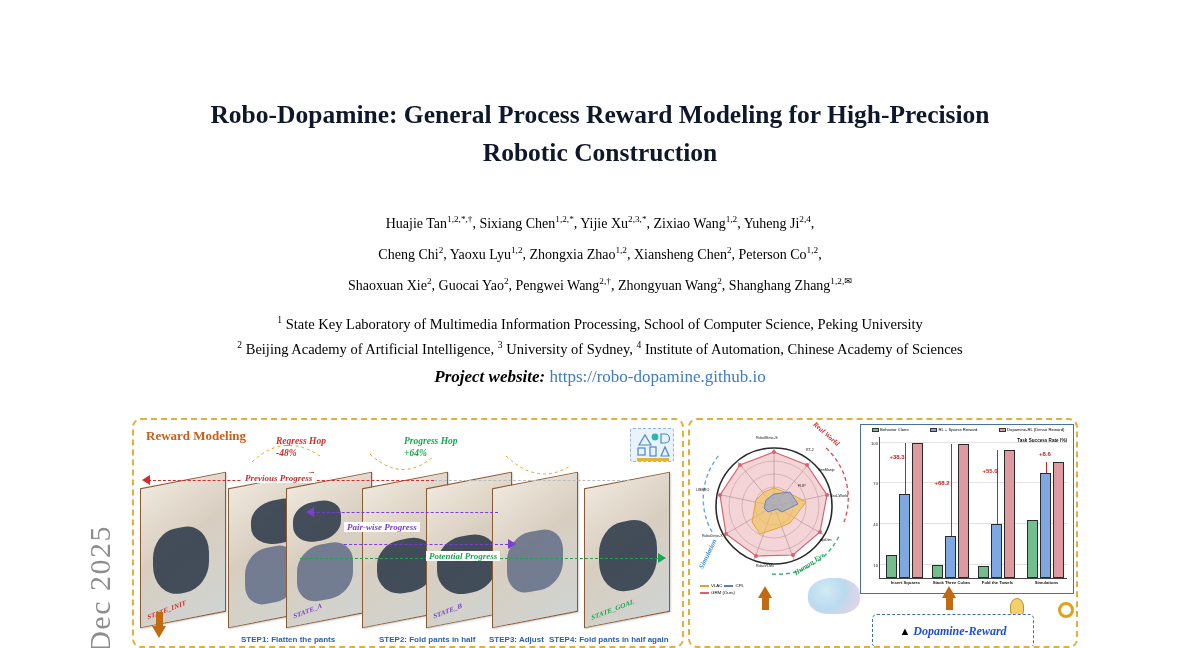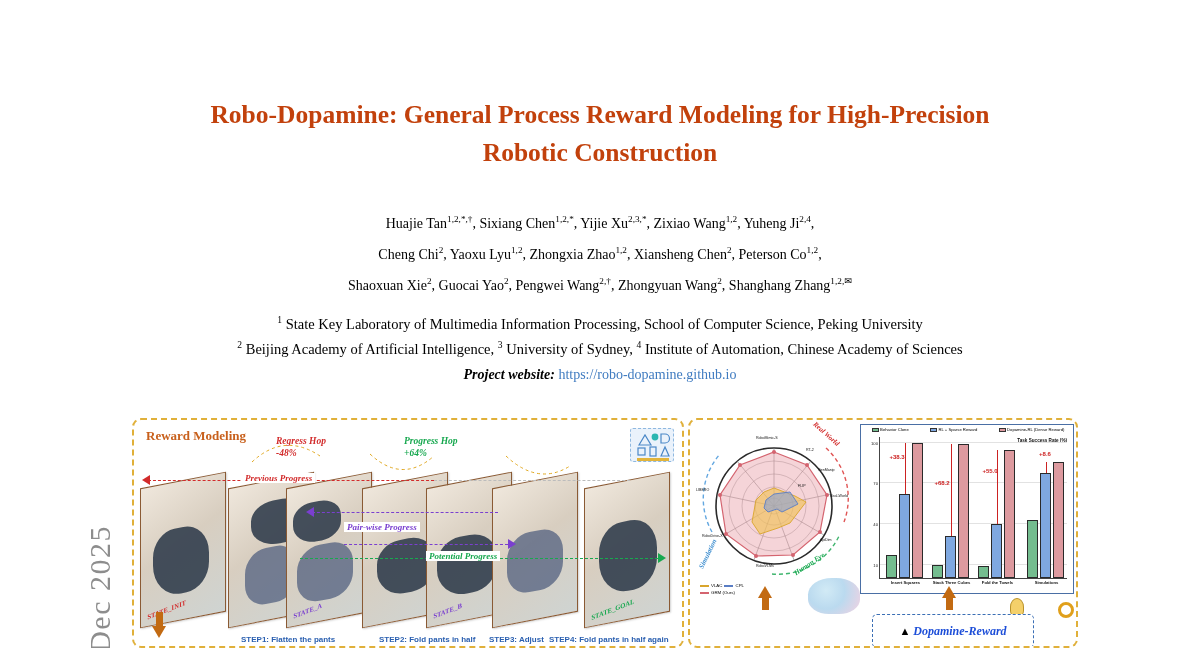--- a/index.html
+++ b/index.html
@@ -40,21 +40,21 @@
   
   #title {
     position: absolute;
     left: 160px; top: 96px;
     width: 880px;
     text-align: center;
     font-family: "Liberation Serif", serif;
     font-weight: bold;
     font-size: 25.5px;
     line-height: 38px;
-    color: #c2410c;
+    color: #0f172a;
   }
 
   
   #authors {
     position: absolute;
     left: 120px; top: 208px;
     width: 960px;
     text-align: center;
     font-family: "Liberation Serif", serif;
     font-size: 14px;
@@ -76,21 +76,21 @@
     color: #000;
   }
   #affils .fline { display: block; white-space: nowrap; }
 
   
   #website {
     position: absolute;
     left: 150px; top: 367px;
     width: 900px;
     text-align: center;
-    font-size: 14px;
+    font-size: 17px;
     white-space: nowrap;
   }
   #website .wlabel {
     font-family: "Liberation Serif", serif;
     font-weight: bold;
     font-style: italic;
     color: #000;
   }
   #website .wurl {
     font-family: "Liberation Serif", serif;

